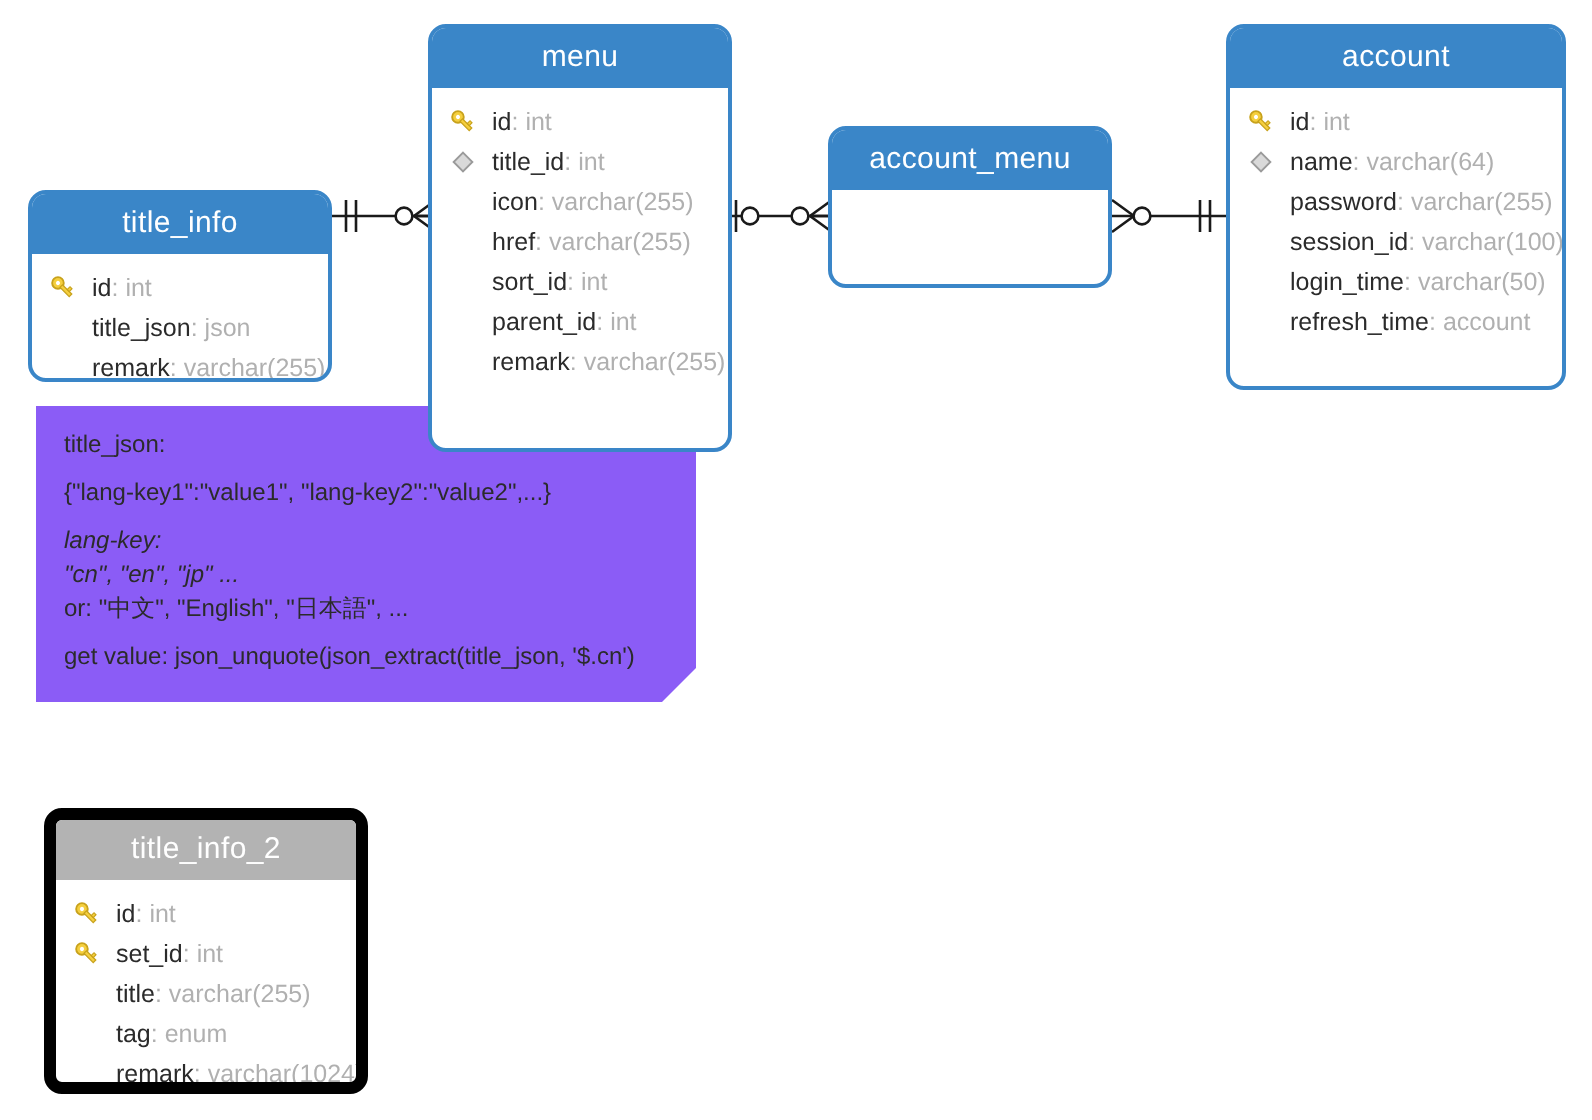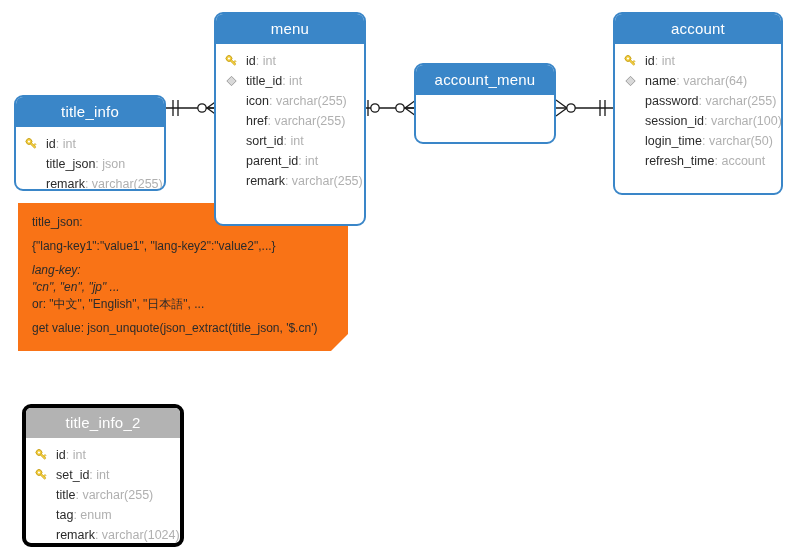--- a/index.html
+++ b/index.html
@@ -15,21 +15,21 @@
   
   .entity{
     position:absolute;
     background:#ffffff;
     border-radius:9px;
     box-sizing:border-box;
     overflow:hidden;
     z-index:5;
   }
   .entity.blue{border:2px solid #3a86c8;}
-  .entity.gray{border:4px solid #000000;}
+  .entity.gray{border:6px solid #000000;}
 
   .entity-header{
     height:30px;line-height:30px;
     text-align:center;
     font-size:15px;
     color:#ffffff;
     letter-spacing:.2px;
   }
   .blue .entity-header{background:#3a86c8;}
   .gray .entity-header{background:#b3b3b3;}
@@ -52,21 +52,21 @@
     position:absolute;
     left:8px;top:50%;
     transform:translateY(-50%);
     width:15px;height:15px;
   }
   .ico svg{display:block;width:15px;height:15px;}
 
   
   .note{
     position:absolute;
-    background:#f97316;
+    background:#8b5cf6;
     z-index:4;
     box-sizing:border-box;
     padding:12px 14px 10px 14px;
     font-size:12px;
     color:#2b2b2b;
     line-height:14px;
   }
   .note .ln{margin:0 0 10px 0;white-space:nowrap;}
   .note .ln.tight{margin-bottom:3px;font-style:italic;}
   .note .ln:last-child{margin-bottom:0;}

